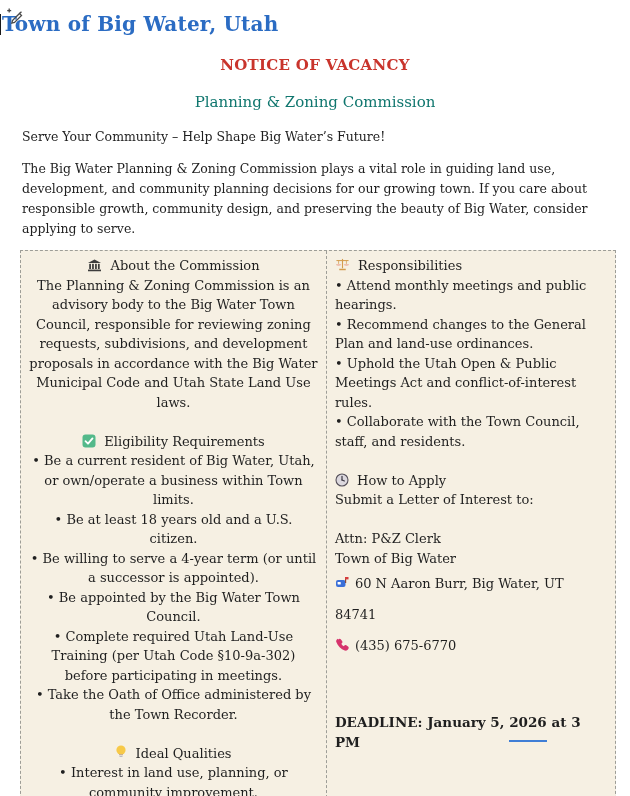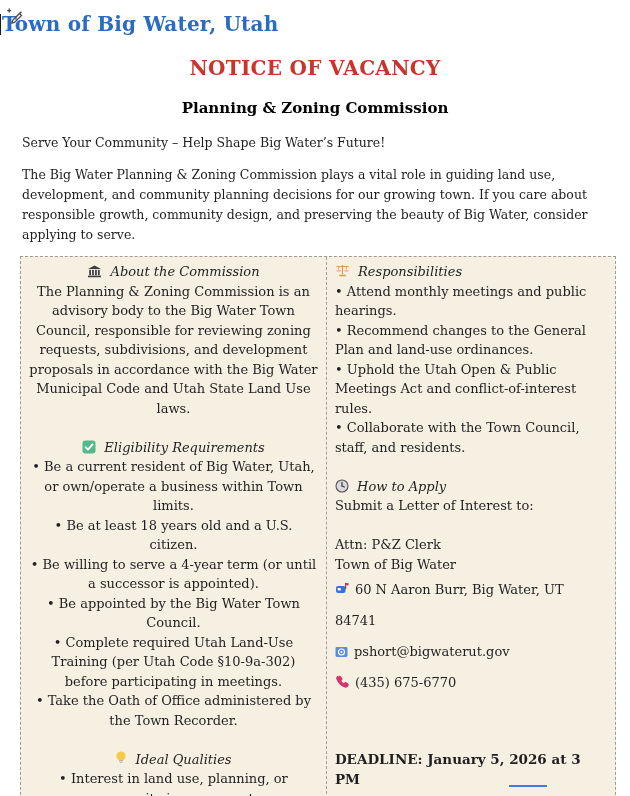--- a/index.html
+++ b/index.html
@@ -5,66 +5,66 @@
   * { margin:0; padding:0; box-sizing:border-box; }
   html,body { width:630px; height:796px; background:#ffffff; overflow:hidden;
     font-family:"DejaVu Serif","Liberation Serif",serif; color:#1f1f1f; }
   .page { position:relative; width:630px; height:796px; padding-top:12px; }
 
   .pen-icon { position:absolute; left:5px; top:7px; width:20px; height:20px; }
 
   .title { text-align:left; font-size:20px; font-weight:bold; letter-spacing:.2px; }
   .cursor { display:inline-block; width:0; border-left:1.6px solid #1a1a1a; height:21px;
     vertical-align:-4px; margin-right:1px; }
-  .notice { text-align:center; font-size:20px; font-weight:bold; margin-top:20px; letter-spacing:.3px; }
+  .notice { text-align:center; font-size:15px; font-weight:bold; margin-top:20px; letter-spacing:.3px; }
   .commission { text-align:center; font-size:15px; margin-top:19px; }
 
   .tagline { font-size:12.5px; margin:18px 0 8px 22px; }
   .intro { font-size:12.5px; line-height:20px; margin:15px 22px 0 22px; }
 
   .panel { display:flex; width:596px; margin:11px 0 0 20px; height:579px;
     background:#f6f0e3; border:1px dashed #9d9d97; font-size:13px; line-height:19.5px; }
   .col { padding:5px 8px; }
   .col-left { width:51.5%; border-right:1px dashed #9d9d97; text-align:center; }
   .col-right { width:48.5%; text-align:left; }
 
-  .hdr { white-space:nowrap;font-style:italic; }
+  .hdr { white-space:nowrap; }
   .hdr svg, .hdr .ico { vertical-align:-2px; margin-right:4px; }
   .gap { height:19.5px; }
   .gap-sm { height:10px; }
 
   ul { list-style:none; }
   li::before { content:"\2022\00a0"; }
   .col-right li { text-align:left; }
 
   .contact-row { line-height:31px; }
   .contact-row svg { vertical-align:-2px; margin-right:6px; }
 
   .deadline { font-weight:bold; font-size:13.5px; margin-top:3px; }
-  .yr { border-bottom:2px solid #3f7ed6; padding-bottom:18px; }
+  .yr { border-bottom:2px solid #3f7ed6; padding-bottom:10px; }
 </style>
 </head>
 <body>
 
 <div class="page">
 
   <svg class="pen-icon" viewBox="0 0 20 20">
     <g stroke="#4a4a4a" stroke-width="1.3" fill="none">
       <line x1="2.2" y1="3.6" x2="6.2" y2="3.6"></line>
       <line x1="4.2" y1="1.6" x2="4.2" y2="5.6"></line>
       <path d="M7.5 13.5 L14.5 6.5 L16.5 8.5 L9.5 15.5 L6.8 16.2 Z"></path>
       <line x1="14.5" y1="6.5" x2="16.5" y2="4.7"></line>
     </g>
   </svg>
 
   <div class="title" style="color:#2b6cc3;"><span class="cursor"></span><span>Town of Big Water, Utah</span></div>
 
   <div class="notice" style="color:#c9342c;">NOTICE OF VACANCY</div>
 
-  <div class="commission" style="color:#000000;font-weight:bold;">Planning &amp; Zoning Commission</div>
+  <div class="commission" style="color:#0f766e;">Planning &amp; Zoning Commission</div>
 
   <p class="tagline">Serve Your Community – Help Shape Big Water’s Future!</p>
 
   <p class="intro">The Big Water Planning &amp; Zoning Commission plays a vital role in guiding land use, development, and community planning decisions for our growing town. If you care about responsible growth, community design, and preserving the beauty of Big Water, consider applying to serve.</p>
 
   <div class="panel">
 
     <div class="col col-left">
       <p class="hdr">
         <svg width="15" height="13" viewBox="0 0 16 14">
@@ -157,27 +157,20 @@
 
       <p class="contact-row">
         <svg width="14" height="14" viewBox="0 0 14 14">
           <rect x="1" y="4" width="9.5" height="7" rx="2" fill="#3a6fd8"></rect>
           <rect x="2.6" y="6" width="3.2" height="2.4" rx="0.4" fill="#ffffff"></rect>
           <rect x="10" y="1" width="1.2" height="6" fill="#8a4a3a"></rect>
           <rect x="10" y="1" width="3.5" height="2.4" fill="#d63b3b"></rect>
         </svg><span>60 N Aaron Burr, Big Water, UT 84741</span>
       </p>
       <p class="contact-row">
-        <svg width="13" height="12" viewBox="0 0 13 12">
-          <rect x="0.5" y="1" width="12" height="10" rx="1.4" fill="#5b8dd9"></rect>
-          <circle cx="6.5" cy="6" r="3" fill="none" stroke="#ffffff" stroke-width="1.1"></circle>
-          <circle cx="6.5" cy="6" r="1" fill="#ffffff"></circle>
-        </svg><span>pshort@bigwaterut.gov</span>
-      </p>
-      <p class="contact-row">
         <svg width="14" height="14" viewBox="0 0 16 16">
           <path fill="#d6336c" d="M3.8 1.6c.9-.9 2.3-.9 3 .1l1.3 1.7c.6.8.5 1.8-.2 2.5l-.7.7c.6 1.2 1.6 2.2 2.8 2.8l.7-.7c.7-.7 1.7-.8 2.5-.2l1.7 1.3c1 .7 1 2.1.1 3l-.8.8c-.8.8-2 1.1-3.1.7-2.1-.8-4.1-2.1-5.8-3.8C3.6 8.8 2.3 6.8 1.5 4.7c-.4-1.1-.1-2.3.7-3.1l.8-.8z"></path>
         </svg><span>(435) 675-6770</span>
       </p>
 
       <div class="gap"></div>
         <div class="gap"></div>
         <div class="gap-sm"></div>
 
       <p class="deadline"><span>DEADLINE: January 5, </span><span class="yr">2026</span><span> at 3 PM</span></p>

